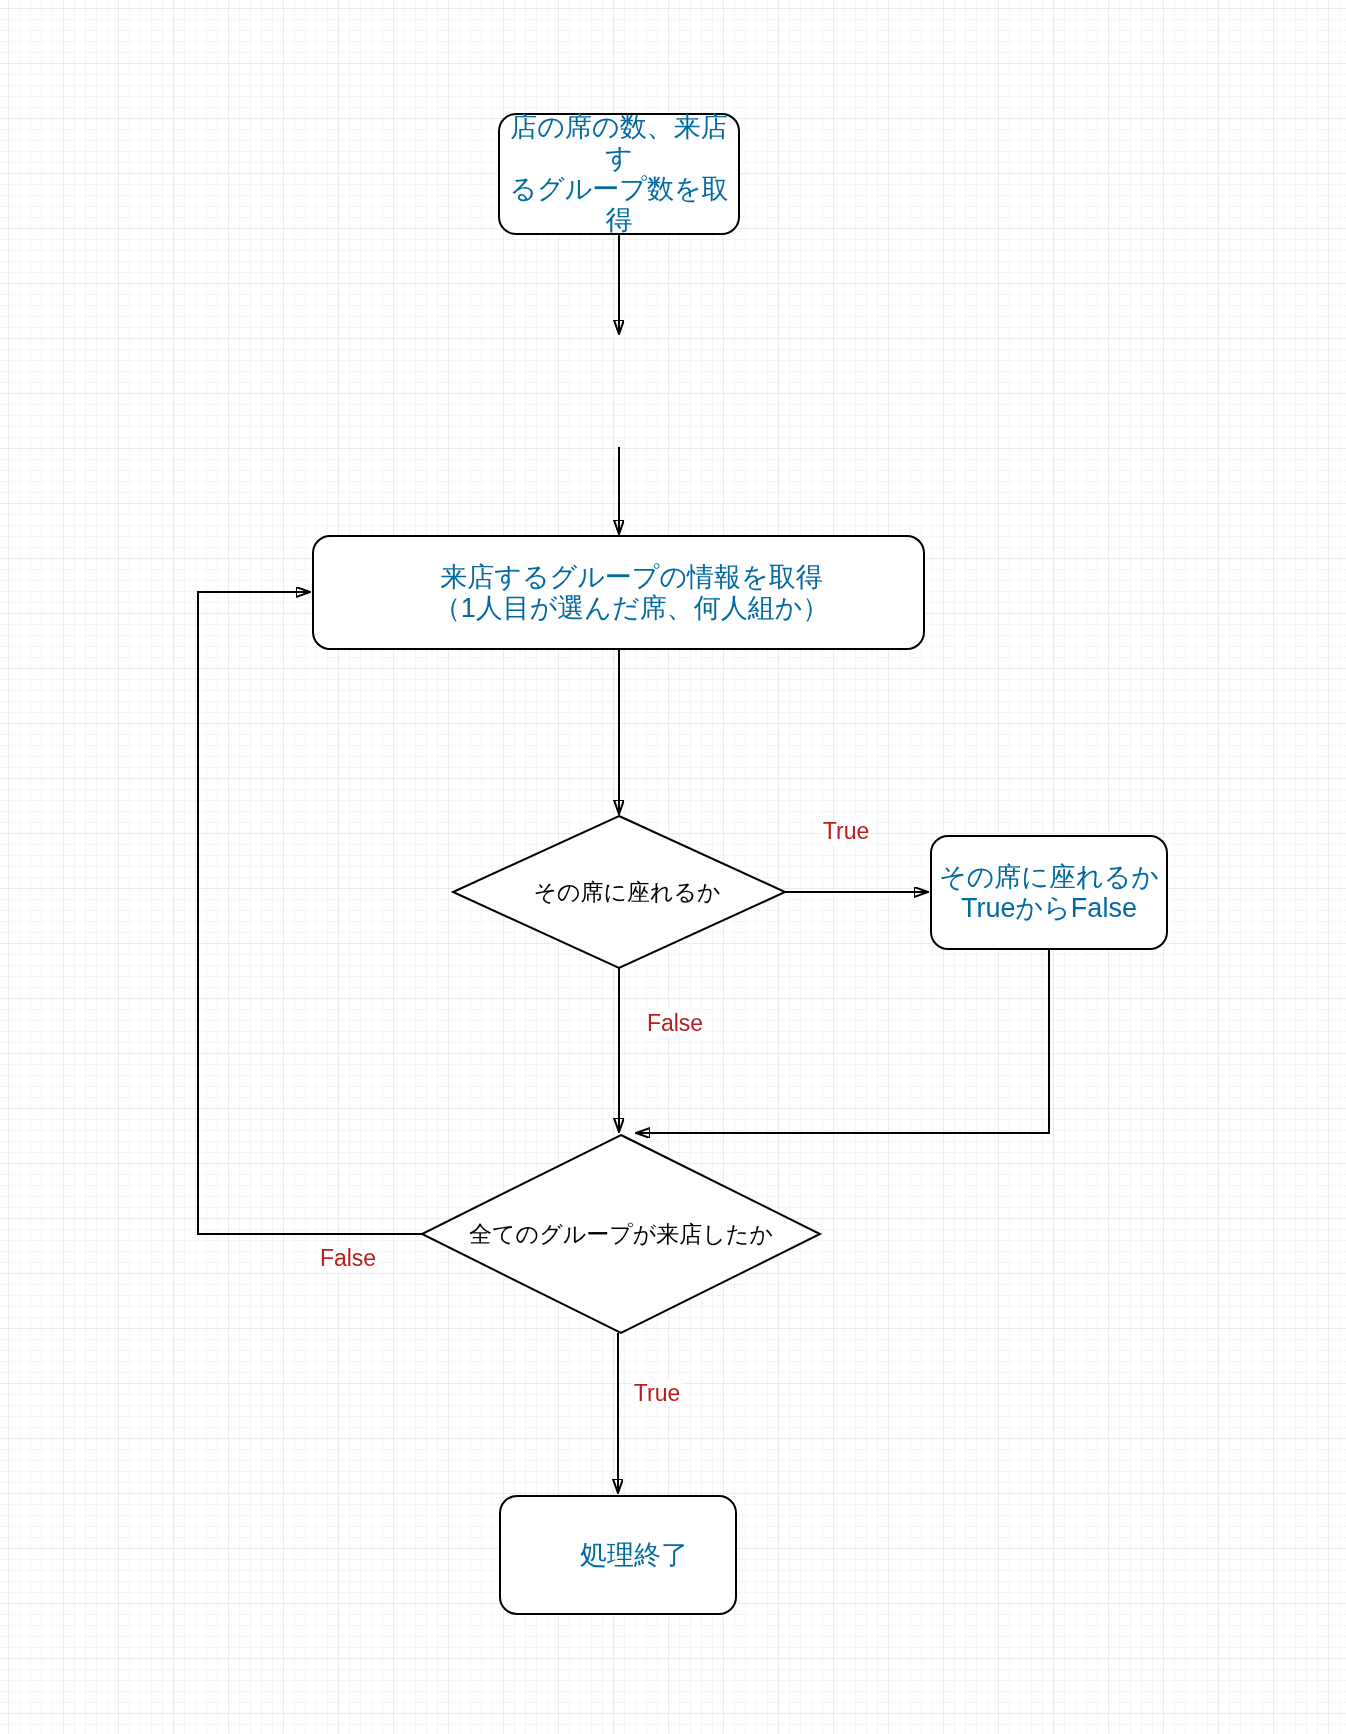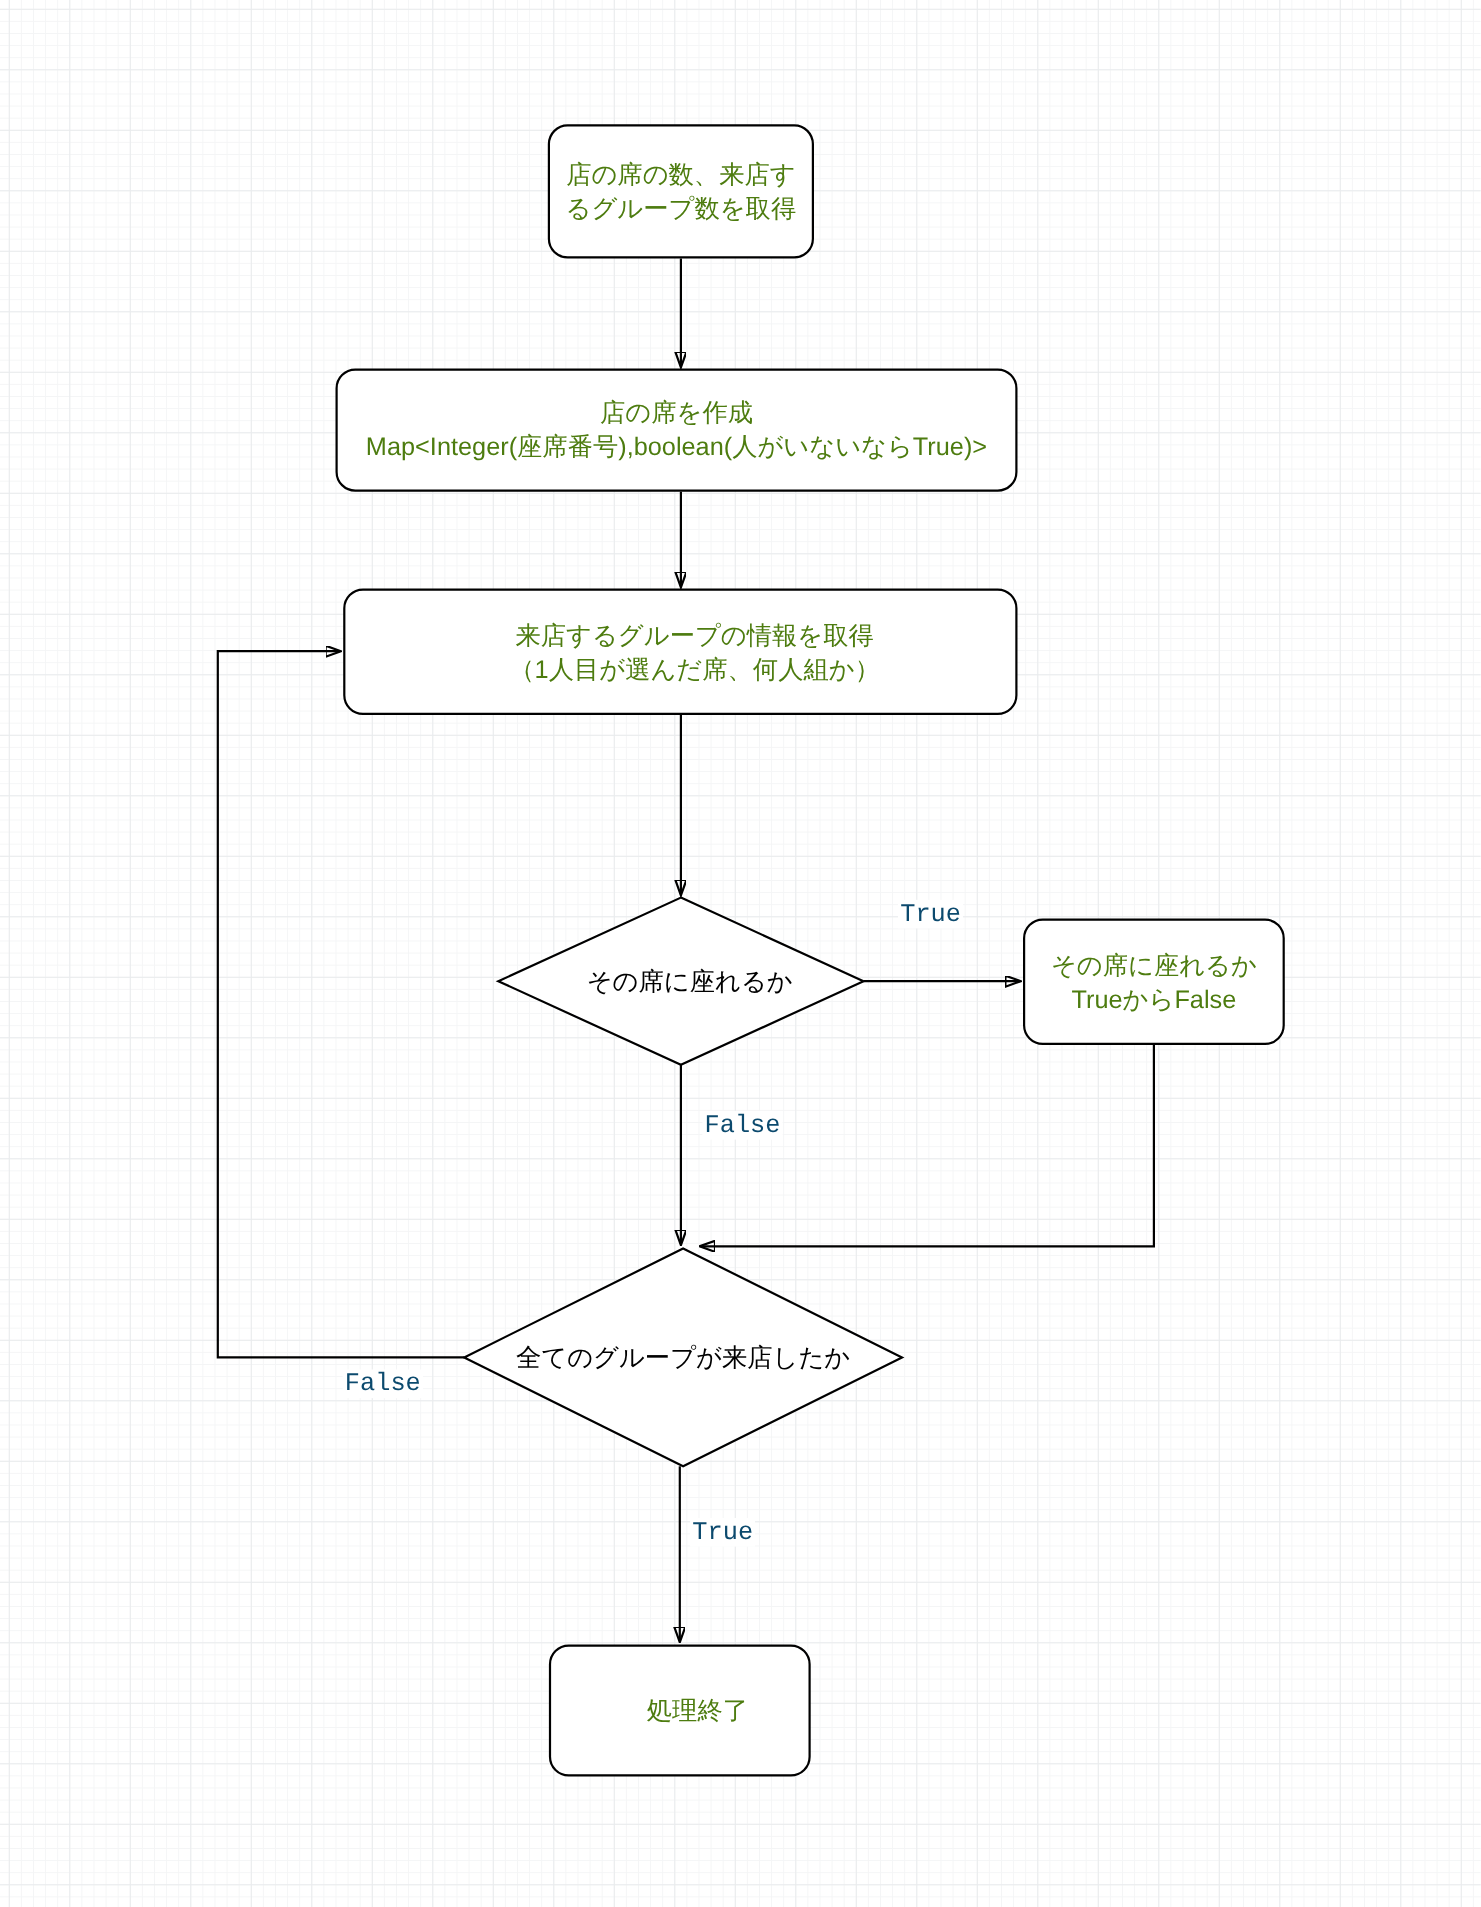--- a/index.html
+++ b/index.html
@@ -23,44 +23,43 @@
   .node{
     position:absolute;
     box-sizing:border-box;
     background:#ffffff;
     border:2px solid #000;
     border-radius:18px;
     display:flex;
     align-items:center;
     justify-content:center;
     text-align:center;
-    color:#4d7c0f;
-    font-size:23px;
+    color:#0369a1;
+    font-size:27px;
     line-height:31px;
   }
   .node-text{display:flex;flex-direction:column;align-items:center;width:100%;}
   .diamond-text{
     position:absolute;
     display:flex;
     align-items:center;
     justify-content:center;
     text-align:center;
     color:#000;
     font-size:23px;
     line-height:31px;
   }
   .edge-label{
     position:absolute;
     transform:translate(-50%,-50%);
     font-size:23px;
-    color:#0c4a6e;
+    color:#b91c1c;
     background:#ffffff;
     padding:0 2px;
     white-space:nowrap;
-    font-family:Liberation Mono, monospace;
   }
   
   #node-start{left:498px;top:113px;width:242px;height:122px;}
   #node-create{left:305px;top:335px;width:620px;height:112px;}
   #node-group{left:312px;top:535px;width:613px;height:115px;padding-left:26px;}
   #node-overwrite{left:930px;top:835px;width:238px;height:115px;}
   #node-end{left:499px;top:1495px;width:238px;height:120px;padding-left:32px;}
   #txt-d1{left:461px;top:816px;width:332px;height:152px;font-family:Liberation Serif, serif;}
   #txt-d2{left:422px;top:1135px;width:398px;height:198px;}
   
@@ -94,26 +93,20 @@
     <polygon class="diamond" points="621,1135 820,1234 621,1333 422,1234"></polygon>
   </svg>
 
   <div class="node" id="node-start">
     <div class="node-text">
       <span>店の席の数、来店す</span>
       <span>るグループ数を取得</span>
     </div>
   </div>
 
-  <div class="node" id="node-create">
-    <div class="node-text">
-      <span>店の席を作成</span>
-      <span>Map&lt;Integer(座席番号),boolean(人がいないならTrue)&gt;</span>
-    </div>
-  </div>
 
   <div class="node" id="node-group">
     <div class="node-text">
       <span>来店するグループの情報を取得</span>
       <span>（1人目が選んだ席、何人組か）</span>
     </div>
   </div>
 
   <div class="diamond-text" id="txt-d1">その席に座れるか</div>
 

